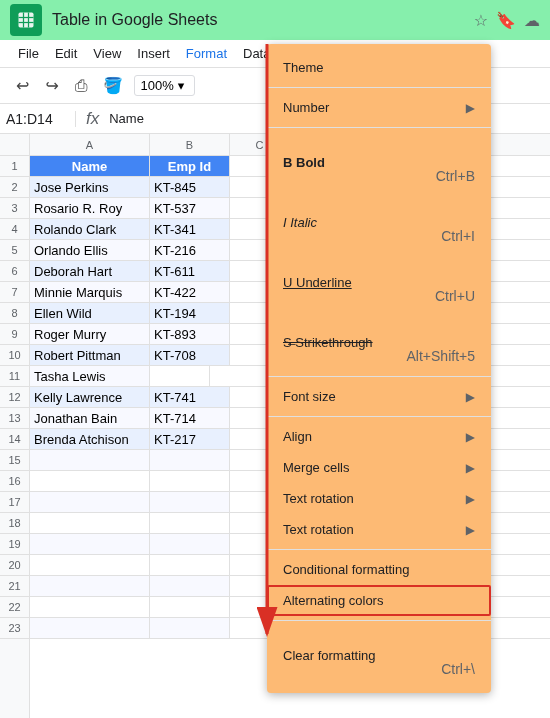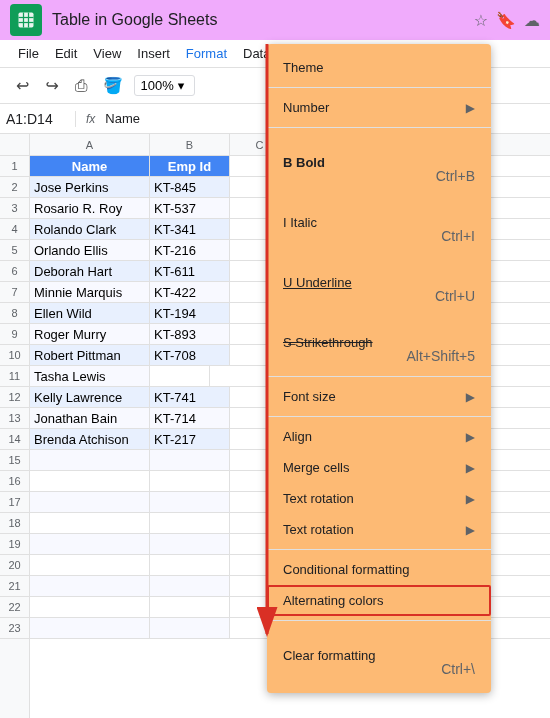--- a/index.html
+++ b/index.html
@@ -12,21 +12,21 @@
       overflow: hidden;
       position: relative;
     }
 
     
     .title-bar {
       display: flex;
       align-items: center;
       padding: 6px 10px;
       height: 40px;
-      background: #f0abfc;
+      background: #86efac;
     }
     .app-icon {
       width: 32px;
       height: 32px;
       background: #0f9d58;
       border-radius: 4px;
       display: flex;
       align-items: center;
       justify-content: center;
       margin-right: 10px;
@@ -121,21 +121,21 @@
       color: #202124;
       border-right: 1px solid #e0e0e0;
       padding-right: 8px;
       display: flex;
       align-items: center;
     }
     .fx-label {
       padding: 0 10px;
       color: #5f6368;
       font-style: italic;
-      font-size: 12px;
+      font-size: 17px;
     }
     .formula-value {
       font-size: 13px;
       color: #202124;
     }
 
     
     .spreadsheet-area {
       display: flex;
       height: calc(718px - 134px);
@@ -514,21 +514,21 @@
     <div class="menu-section-item">
       <span>Number</span>
       <span class="menu-arrow">▶</span>
     </div>
     <div class="menu-separator"></div>
     <div class="menu-section-item">
       <span style="font-weight: bold;">B Bold</span>
       <span class="menu-shortcut">Ctrl+B</span>
     </div>
     <div class="menu-section-item">
-      <span style="">I Italic</span>
+      <span style="font-style: italic;">I Italic</span>
       <span class="menu-shortcut">Ctrl+I</span>
     </div>
     <div class="menu-section-item">
       <span style="text-decoration: underline;">U Underline</span>
       <span class="menu-shortcut">Ctrl+U</span>
     </div>
     <div class="menu-section-item">
       <span style="text-decoration: line-through;">S̶ Strikethrough</span>
       <span class="menu-shortcut">Alt+Shift+5</span>
     </div>

